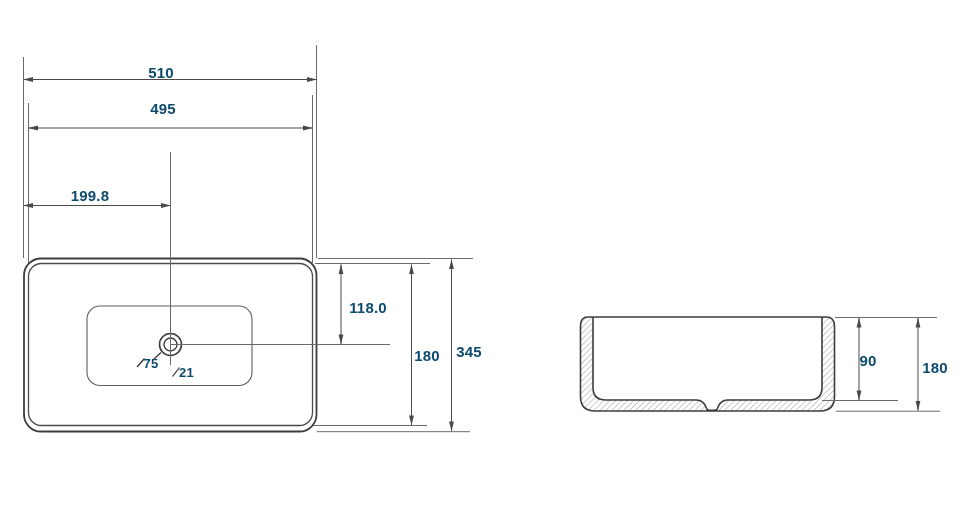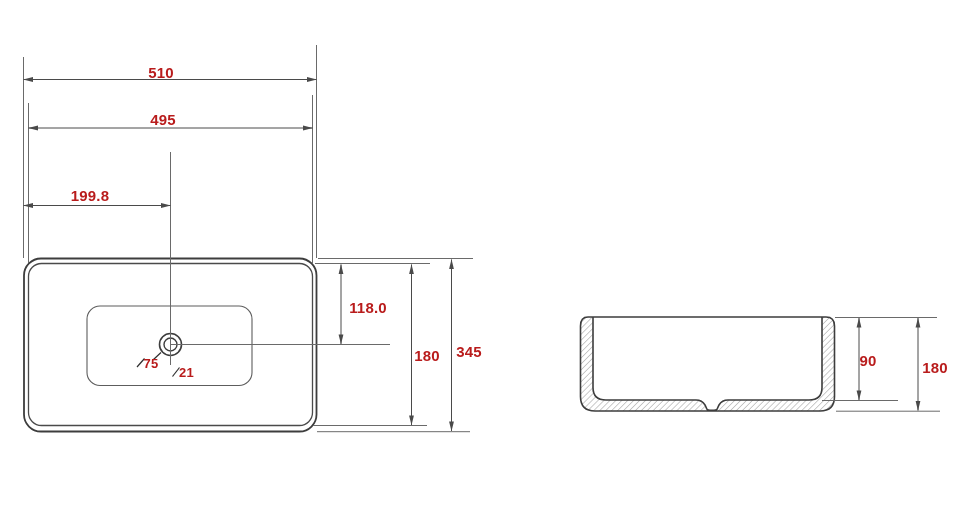--- a/index.html
+++ b/index.html
@@ -9,21 +9,21 @@
     width:966px;height:518px;
     background:#ffffff;
     overflow:hidden;
     font-family:"Liberation Sans", sans-serif;
   }
   #linework{position:absolute;left:0;top:0;}
   .lbl{
     position:absolute;
     transform:translate(-50%,-50%);
     font:600 15px "Liberation Sans", sans-serif;
-    color:#b91c1c;
+    color:#0c4a6e;
     letter-spacing:.2px;
     white-space:nowrap;
     line-height:1;
   }
   .lbl.small{font-size:13px;}
 </style>
 </head>
 <body>
 
 <div id="canvas">
@@ -89,21 +89,21 @@
     </g>
 
     <g stroke="#4a4a4a" stroke-width="1">
       <line x1="859" y1="318" x2="859" y2="400" marker-start="url(#arw)" marker-end="url(#arw)"></line>
       <line x1="918" y1="318" x2="918" y2="410.5" marker-start="url(#arw)" marker-end="url(#arw)"></line>
     </g>
   </svg>
 
   <div class="lbl" style="left:161px;top:72px">510</div>
 
-  <div class="lbl" style="left:163px;top:119px">495</div>
+  <div class="lbl" style="left:163px;top:108px">495</div>
 
   <div class="lbl" style="left:90px;top:195px">199.8</div>
 
   <div class="lbl" style="left:368px;top:307px">118.0</div>
 
   <div class="lbl" style="left:427px;top:355px">180</div>
 
   <div class="lbl" style="left:469px;top:351px">345</div>
 
   <div class="lbl small" style="left:151px;top:363px">75</div>

